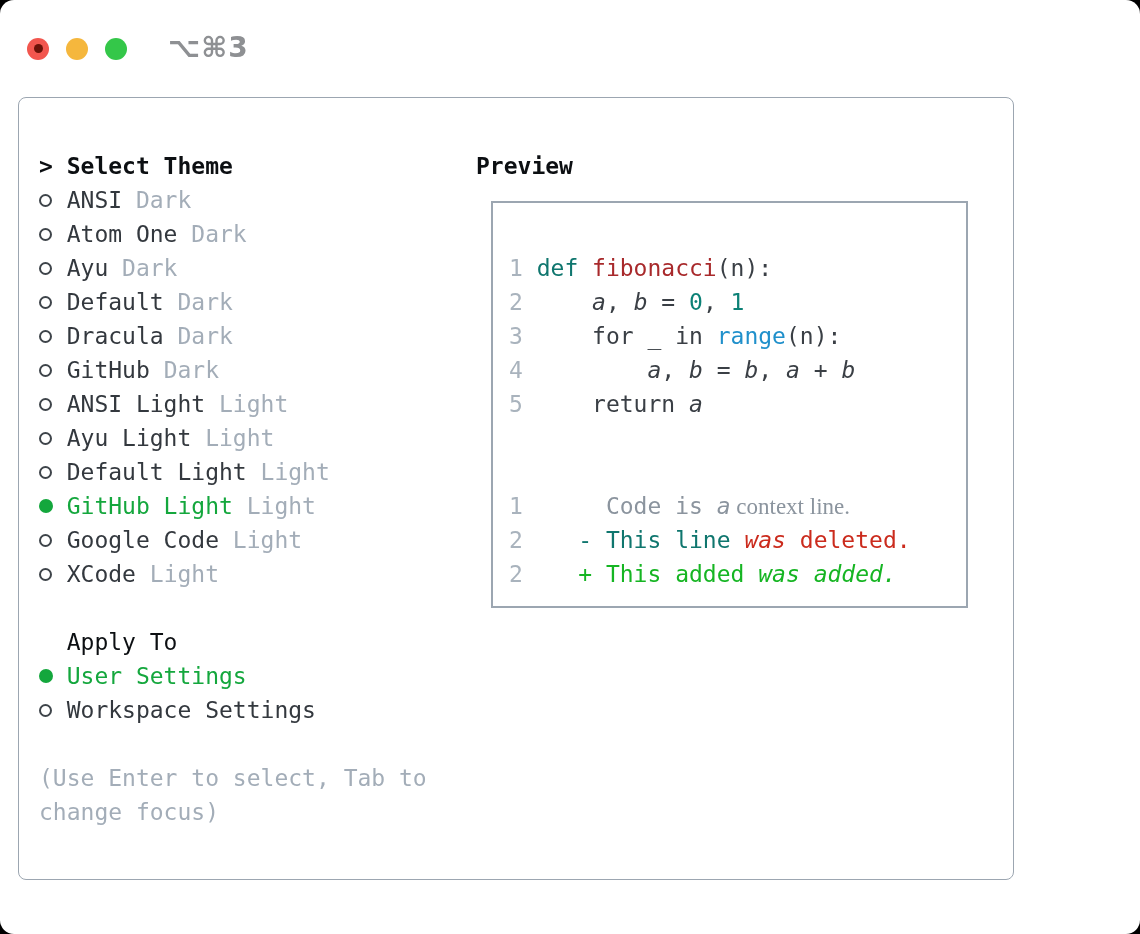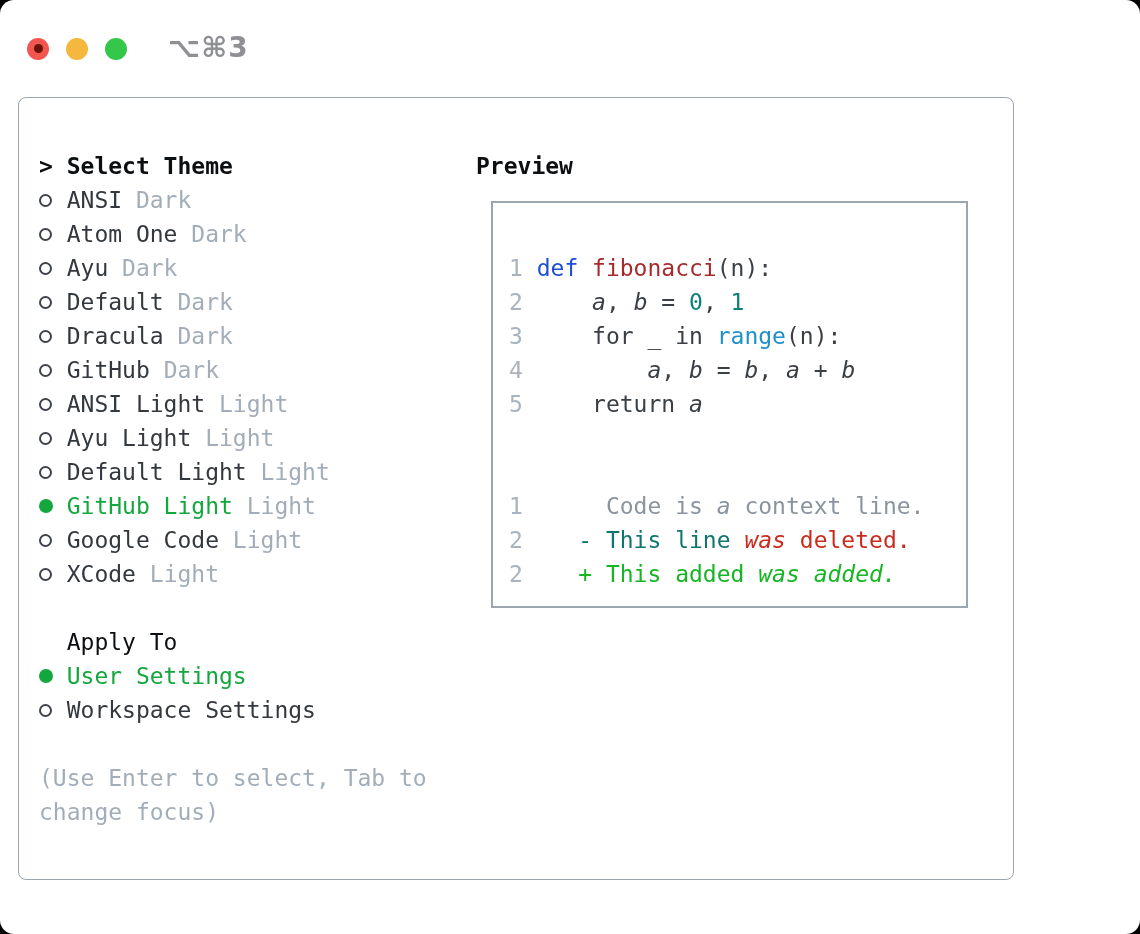--- a/index.html
+++ b/index.html
@@ -143,28 +143,28 @@
         <div class="row">change focus)</div>
       </div>
     </div>
 
     <div class="right-col">
       <div class="row">
         <span class="htext">Preview</span>
       </div>
       <div class="preview-box">
         <div id="code-block">
-            <div class="pline"><span class="ln">1</span><span class="ptext"><span style="color: #1d4ed8;">def </span><span style="color: rgb(168, 41, 43);">fibonacci</span><span style="color: rgb(58, 63, 69);">(n):</span></span></div>
+            <div class="pline"><span class="ln">1</span><span class="ptext"><span style="color: #0f766e;">def </span><span style="color: rgb(168, 41, 43);">fibonacci</span><span style="color: rgb(58, 63, 69);">(n):</span></span></div>
             <div class="pline"><span class="ln">2</span><span class="ptext"><span style="color: rgb(58, 63, 69);">    </span><span class="i" style="color: rgb(58, 63, 69);">a</span><span style="color: rgb(58, 63, 69);">, </span><span class="i" style="color: rgb(58, 63, 69);">b</span><span style="color: rgb(58, 63, 69);"> = </span><span style="color: rgb(12, 129, 118);">0</span><span style="color: rgb(58, 63, 69);">, </span><span style="color: rgb(12, 129, 118);">1</span></span></div>
             <div class="pline"><span class="ln">3</span><span class="ptext"><span style="color: rgb(58, 63, 69);">    for _ in </span><span style="color: rgb(32, 144, 203);">range</span><span style="color: rgb(58, 63, 69);">(n):</span></span></div>
             <div class="pline"><span class="ln">4</span><span class="ptext"><span style="color: rgb(58, 63, 69);">        </span><span class="i" style="color: rgb(58, 63, 69);">a</span><span style="color: rgb(58, 63, 69);">, </span><span class="i" style="color: rgb(58, 63, 69);">b</span><span style="color: rgb(58, 63, 69);"> = </span><span class="i" style="color: rgb(58, 63, 69);">b</span><span style="color: rgb(58, 63, 69);">, </span><span class="i" style="color: rgb(58, 63, 69);">a</span><span style="color: rgb(58, 63, 69);"> + </span><span class="i" style="color: rgb(58, 63, 69);">b</span></span></div>
             <div class="pline"><span class="ln">5</span><span class="ptext"><span style="color: rgb(58, 63, 69);">    return </span><span class="i" style="color: rgb(58, 63, 69);">a</span></span></div>
           </div>
         <div id="diff-block">
-            <div class="pline"><span class="ln">1</span><span class="ptext"><span style="color: rgb(139, 148, 158);">     Code is </span><span class="i" style="color: rgb(139, 148, 158);">a</span><span style="color: rgb(139, 148, 158);"> context line.</span></span></div>
+            <div class="pline"><span class="ln">1</span><span class="ptext"><span style="color: rgb(139, 148, 158);">     Code is </span><span class="i" style="color: rgb(139, 148, 158);">a</span><span style="color: rgb(139, 148, 158); font-family: Liberation Serif, serif;"> context line.</span></span></div>
             <div class="pline"><span class="ln">2</span><span class="ptext"><span style="color: #0f766e;">   - This line </span><span class="i" style="color: rgb(203, 43, 29);">was</span><span style="color: rgb(203, 43, 29);"> deleted.</span></span></div>
             <div class="pline"><span class="ln">2</span><span class="ptext"><span style="color: rgb(22, 181, 35);">   + This added </span><span class="i" style="color: rgb(22, 181, 35);">was added.</span></span></div>
           </div>
       </div>
     </div>
 
   </div>
 </div>
 
 </body></html>

